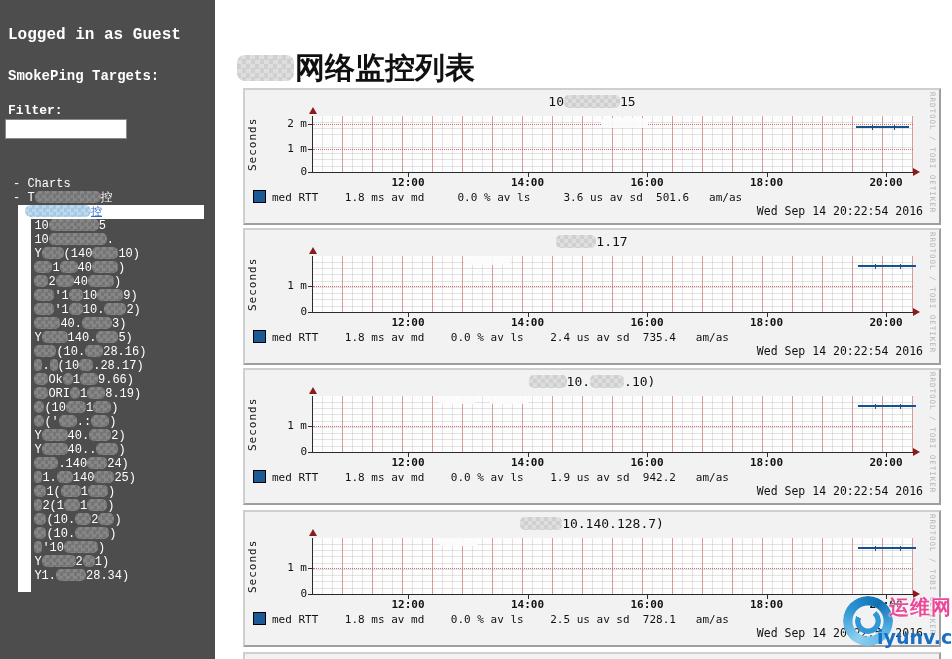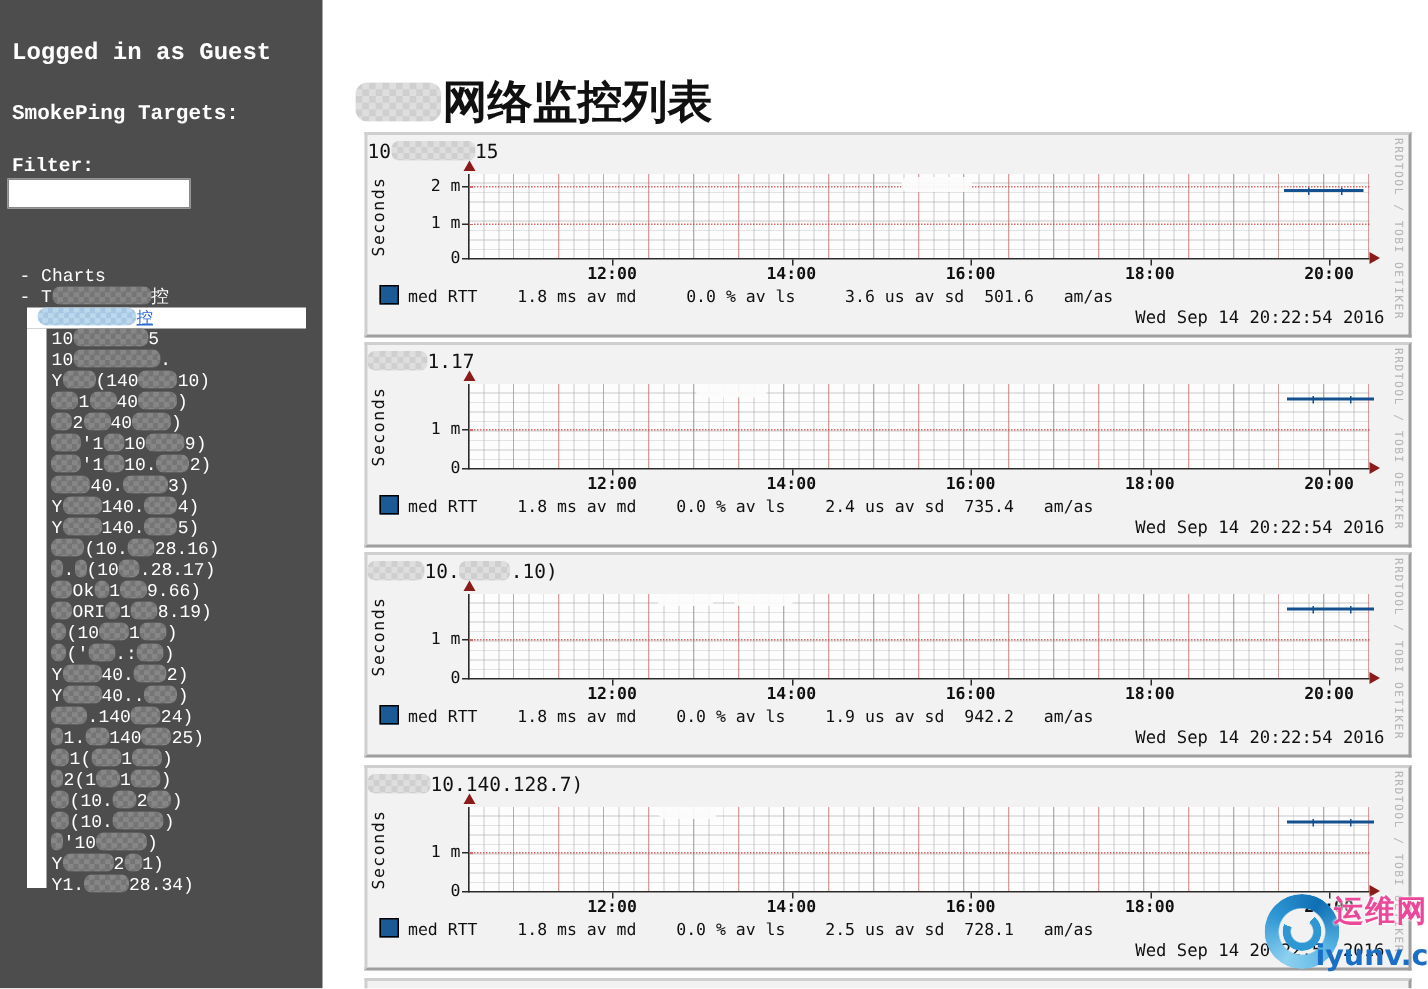--- a/index.html
+++ b/index.html
@@ -34,21 +34,21 @@
       font-family:"DejaVu Serif",serif;font-size:30px;color:#101010;}
   .title-cz{display:inline-block;width:57px;height:26px;vertical-align:-3px;border-radius:8px;
       background:#d9d9d9;background-image:repeating-conic-gradient(#dedede 0% 25%, #cfcfcf 0% 50%);
       background-size:9px 9px;margin-right:1px;}
 
   
   .panel{position:absolute;left:243px;width:698px;height:137px;background:#f2f2f2;box-sizing:border-box;
       border-top:2px solid #cfcfcf;border-left:2px solid #cfcfcf;
       border-bottom:2px solid #9e9e9e;border-right:2px solid #9e9e9e;}
   .sliver{top:652px;height:20px;}
-  .p-title{position:absolute;left:0;top:4px;width:100%;font-size:13px;color:#111;
+  .p-title{position:absolute;left:0;top:4px;width:100%;text-align:center;font-size:13px;color:#111;
       white-space:nowrap;}
   .p-title .pcz{display:inline-block;height:13px;vertical-align:-2px;border-radius:5px;
       background:#d8d8d8;background-image:repeating-conic-gradient(#dedede 0% 25%, #cfcfcf 0% 50%);
       background-size:8px 8px;}
   .seconds{position:absolute;left:1px;top:18px;height:72px;width:14px;
       writing-mode:vertical-rl;transform:rotate(180deg);text-align:center;
       font-size:11px;color:#111;letter-spacing:1px;}
   .canvas{position:absolute;left:67px;top:26px;width:600px;height:56px;background:#fdfdfd;
       border-left:1px solid #2a2a2a;border-bottom:1px solid #2a2a2a;
       background-image:
@@ -104,21 +104,20 @@
         <div class="trow lvl1"><span class="t">- T</span><span class="cz" style="width: 66px;"></span><span class="t">控</span></div>
         <div class="trow lvl2 sel"><span class="czb" style="width: 66px;"></span><a class="lk">控</a></div>
         <div class="trow lvl2"><span class="t">- 10</span><span class="cz" style="width: 50px;"></span><span class="t">5</span></div>
         <div class="trow lvl2"><span class="t">- 10</span><span class="cz" style="width: 58px;"></span><span class="t">.</span></div>
         <div class="trow lvl2"><span class="t">- Y</span><span class="cz" style="width: 22px;"></span><span class="t">(140</span><span class="cz" style="width: 26px;"></span><span class="t">10)</span></div>
         <div class="trow lvl2"><span class="t">- </span><span class="cz" style="width: 18px;"></span><span class="t">1</span><span class="cz" style="width: 18px;"></span><span class="t">40</span><span class="cz" style="width: 26px;"></span><span class="t">)</span></div>
         <div class="trow lvl2"><span class="t">- </span><span class="cz" style="width: 14px;"></span><span class="t">2</span><span class="cz" style="width: 18px;"></span><span class="t">40</span><span class="cz" style="width: 26px;"></span><span class="t">)</span></div>
         <div class="trow lvl2"><span class="t">- </span><span class="cz" style="width: 20px;"></span><span class="t">'1</span><span class="cz" style="width: 14px;"></span><span class="t">10</span><span class="cz" style="width: 26px;"></span><span class="t">9)</span></div>
         <div class="trow lvl2"><span class="t">- </span><span class="cz" style="width: 20px;"></span><span class="t">'1</span><span class="cz" style="width: 14px;"></span><span class="t">10.</span><span class="cz" style="width: 22px;"></span><span class="t">2)</span></div>
         <div class="trow lvl2"><span class="t">- </span><span class="cz" style="width: 26px;"></span><span class="t">40.</span><span class="cz" style="width: 30px;"></span><span class="t">3)</span></div>
-        <div class="trow lvl2"><span class="t">- Y</span><span class="cz" style="width: 26px;"></span><span class="t">140.</span><span class="cz" style="width: 22px;"></span><span class="t">4)</span></div>
         <div class="trow lvl2"><span class="t">- Y</span><span class="cz" style="width: 26px;"></span><span class="t">140.</span><span class="cz" style="width: 22px;"></span><span class="t">5)</span></div>
         <div class="trow lvl2"><span class="t">- </span><span class="cz" style="width: 22px;"></span><span class="t">(10.</span><span class="cz" style="width: 18px;"></span><span class="t">28.16)</span></div>
         <div class="trow lvl2"><span class="t">- </span><span class="cz" style="width: 8px;"></span><span class="t">.</span><span class="cz" style="width: 8px;"></span><span class="t">(10</span><span class="cz" style="width: 14px;"></span><span class="t">.28.17)</span></div>
         <div class="trow lvl2"><span class="t">- </span><span class="cz" style="width: 14px;"></span><span class="t">Ok</span><span class="cz" style="width: 10px;"></span><span class="t">1</span><span class="cz" style="width: 18px;"></span><span class="t">9.66)</span></div>
         <div class="trow lvl2"><span class="t">- </span><span class="cz" style="width: 14px;"></span><span class="t">ORI</span><span class="cz" style="width: 10px;"></span><span class="t">1</span><span class="cz" style="width: 18px;"></span><span class="t">8.19)</span></div>
         <div class="trow lvl2"><span class="t">- </span><span class="cz" style="width: 10px;"></span><span class="t">(10</span><span class="cz" style="width: 20px;"></span><span class="t">1</span><span class="cz" style="width: 18px;"></span><span class="t">)</span></div>
         <div class="trow lvl2"><span class="t">- </span><span class="cz" style="width: 10px;"></span><span class="t">('</span><span class="cz" style="width: 18px;"></span><span class="t">.:</span><span class="cz" style="width: 18px;"></span><span class="t">)</span></div>
         <div class="trow lvl2"><span class="t">- Y</span><span class="cz" style="width: 26px;"></span><span class="t">40.</span><span class="cz" style="width: 22px;"></span><span class="t">2)</span></div>
         <div class="trow lvl2"><span class="t">- Y</span><span class="cz" style="width: 26px;"></span><span class="t">40..</span><span class="cz" style="width: 22px;"></span><span class="t">)</span></div>
         <div class="trow lvl2"><span class="t">- </span><span class="cz" style="width: 24px;"></span><span class="t">.140</span><span class="cz" style="width: 20px;"></span><span class="t">24)</span></div>

